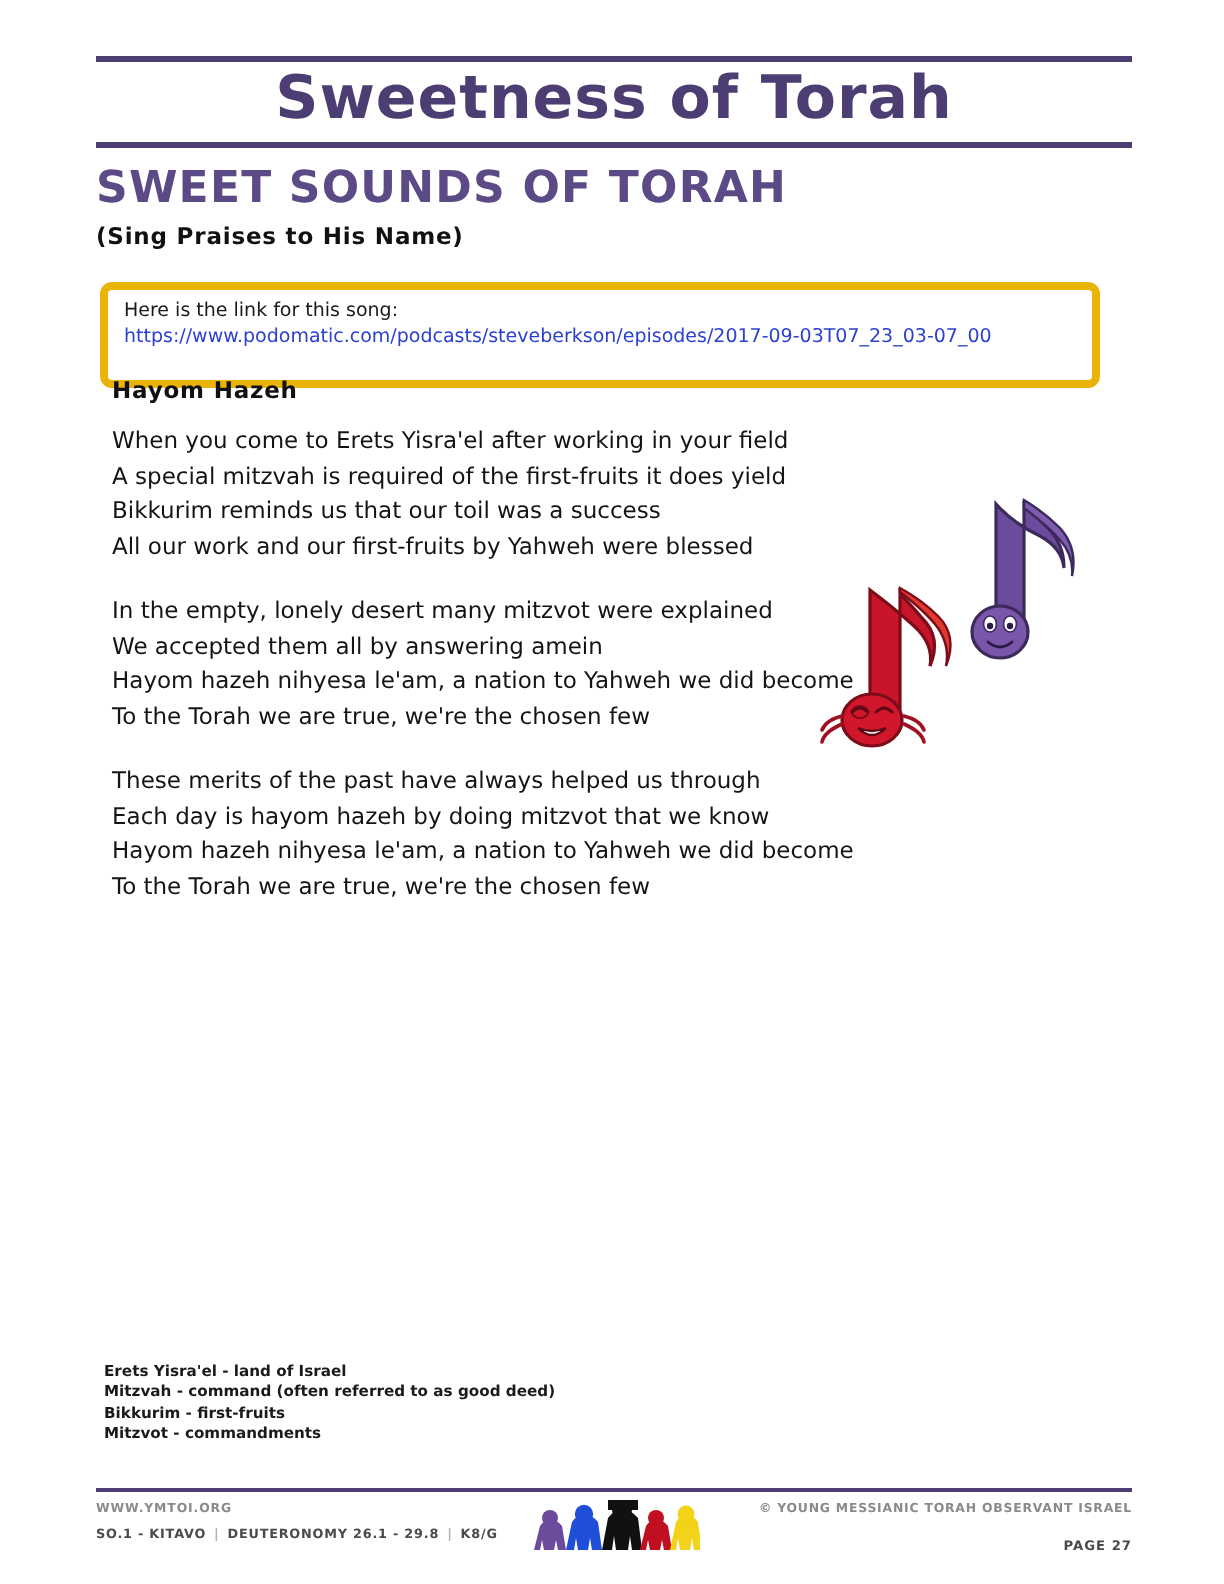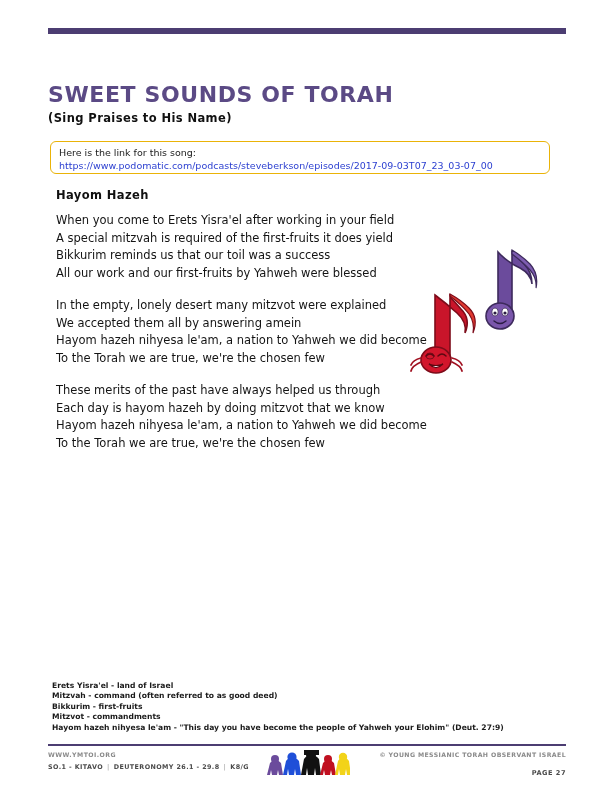--- a/index.html
+++ b/index.html
@@ -65,23 +65,23 @@
     font-family: "DejaVu Sans", sans-serif;
   }
 
   
   .link-box {
     position: absolute;
     left: 50px;
     top: 141px;
     width: 500px;
     box-sizing: border-box;
-    border: 1px solid #eab308;
+    border: 4px solid #eab308;
     border-radius: 6px;
-    padding: 5px 8px 0 8px;
+    padding: 5px 8px 14px 8px;
     background: #ffffff;
   }
   .link-intro {
     font-size: 9.5px;
     color: #1a1a1a;
     font-family: "DejaVu Sans", sans-serif;
     line-height: 1.35;
   }
   .link-url {
     font-size: 9.5px;
@@ -216,20 +216,21 @@
     height: 36px;
   }
 </style>
 </head>
 <body>
 
 <div class="page">
 
   <div class="header">
     <div class="rule-top"></div>
+    <div class="doc-title">Sweetness of Torah</div>
     <div class="rule-bottom"></div>
   </div>
 
   <div class="section-title">SWEET SOUNDS OF TORAH</div>
   <div class="section-subtitle">(Sing Praises to His Name)</div>
 
   <div class="link-box">
     <div class="link-intro">Here is the link for this song:</div>
     <a class="link-url" href="#">https://www.podomatic.com/podcasts/steveberkson/episodes/2017-09-03T07_23_03-07_00</a>
   </div>
@@ -283,21 +284,20 @@
         <path d="M44 110 q8 2 10 7 M44 114 q9 4 10 9" stroke="#a01020" stroke-width="1.8" fill="none" stroke-linecap="round"></path>
       </g>
     </svg>
   </div>
 
   <div class="glossary">
     <div class="glossary-line">Erets Yisra'el - land of Israel</div>
     <div class="glossary-line">Mitzvah - command (often referred to as good deed)</div>
     <div class="glossary-line">Bikkurim - first-fruits</div>
     <div class="glossary-line">Mitzvot - commandments</div>
-    <div class="glossary-line">Hayom hazeh nihyesa le'am - "This day you have become the people of Yahweh your Elohim" (Deut. 27:9)</div>
   </div>
 
   <div class="footer-rule"></div>
   <div class="footer">
     <div class="footer-left">
       <div class="footer-site">WWW.YMTOI.ORG</div>
       <div class="footer-ref">
         <span>SO.1 - KITAVO</span><span class="sep">|</span><span>DEUTERONOMY 26.1 - 29.8</span><span class="sep">|</span><span>K8/G</span>
       </div>
     </div>

